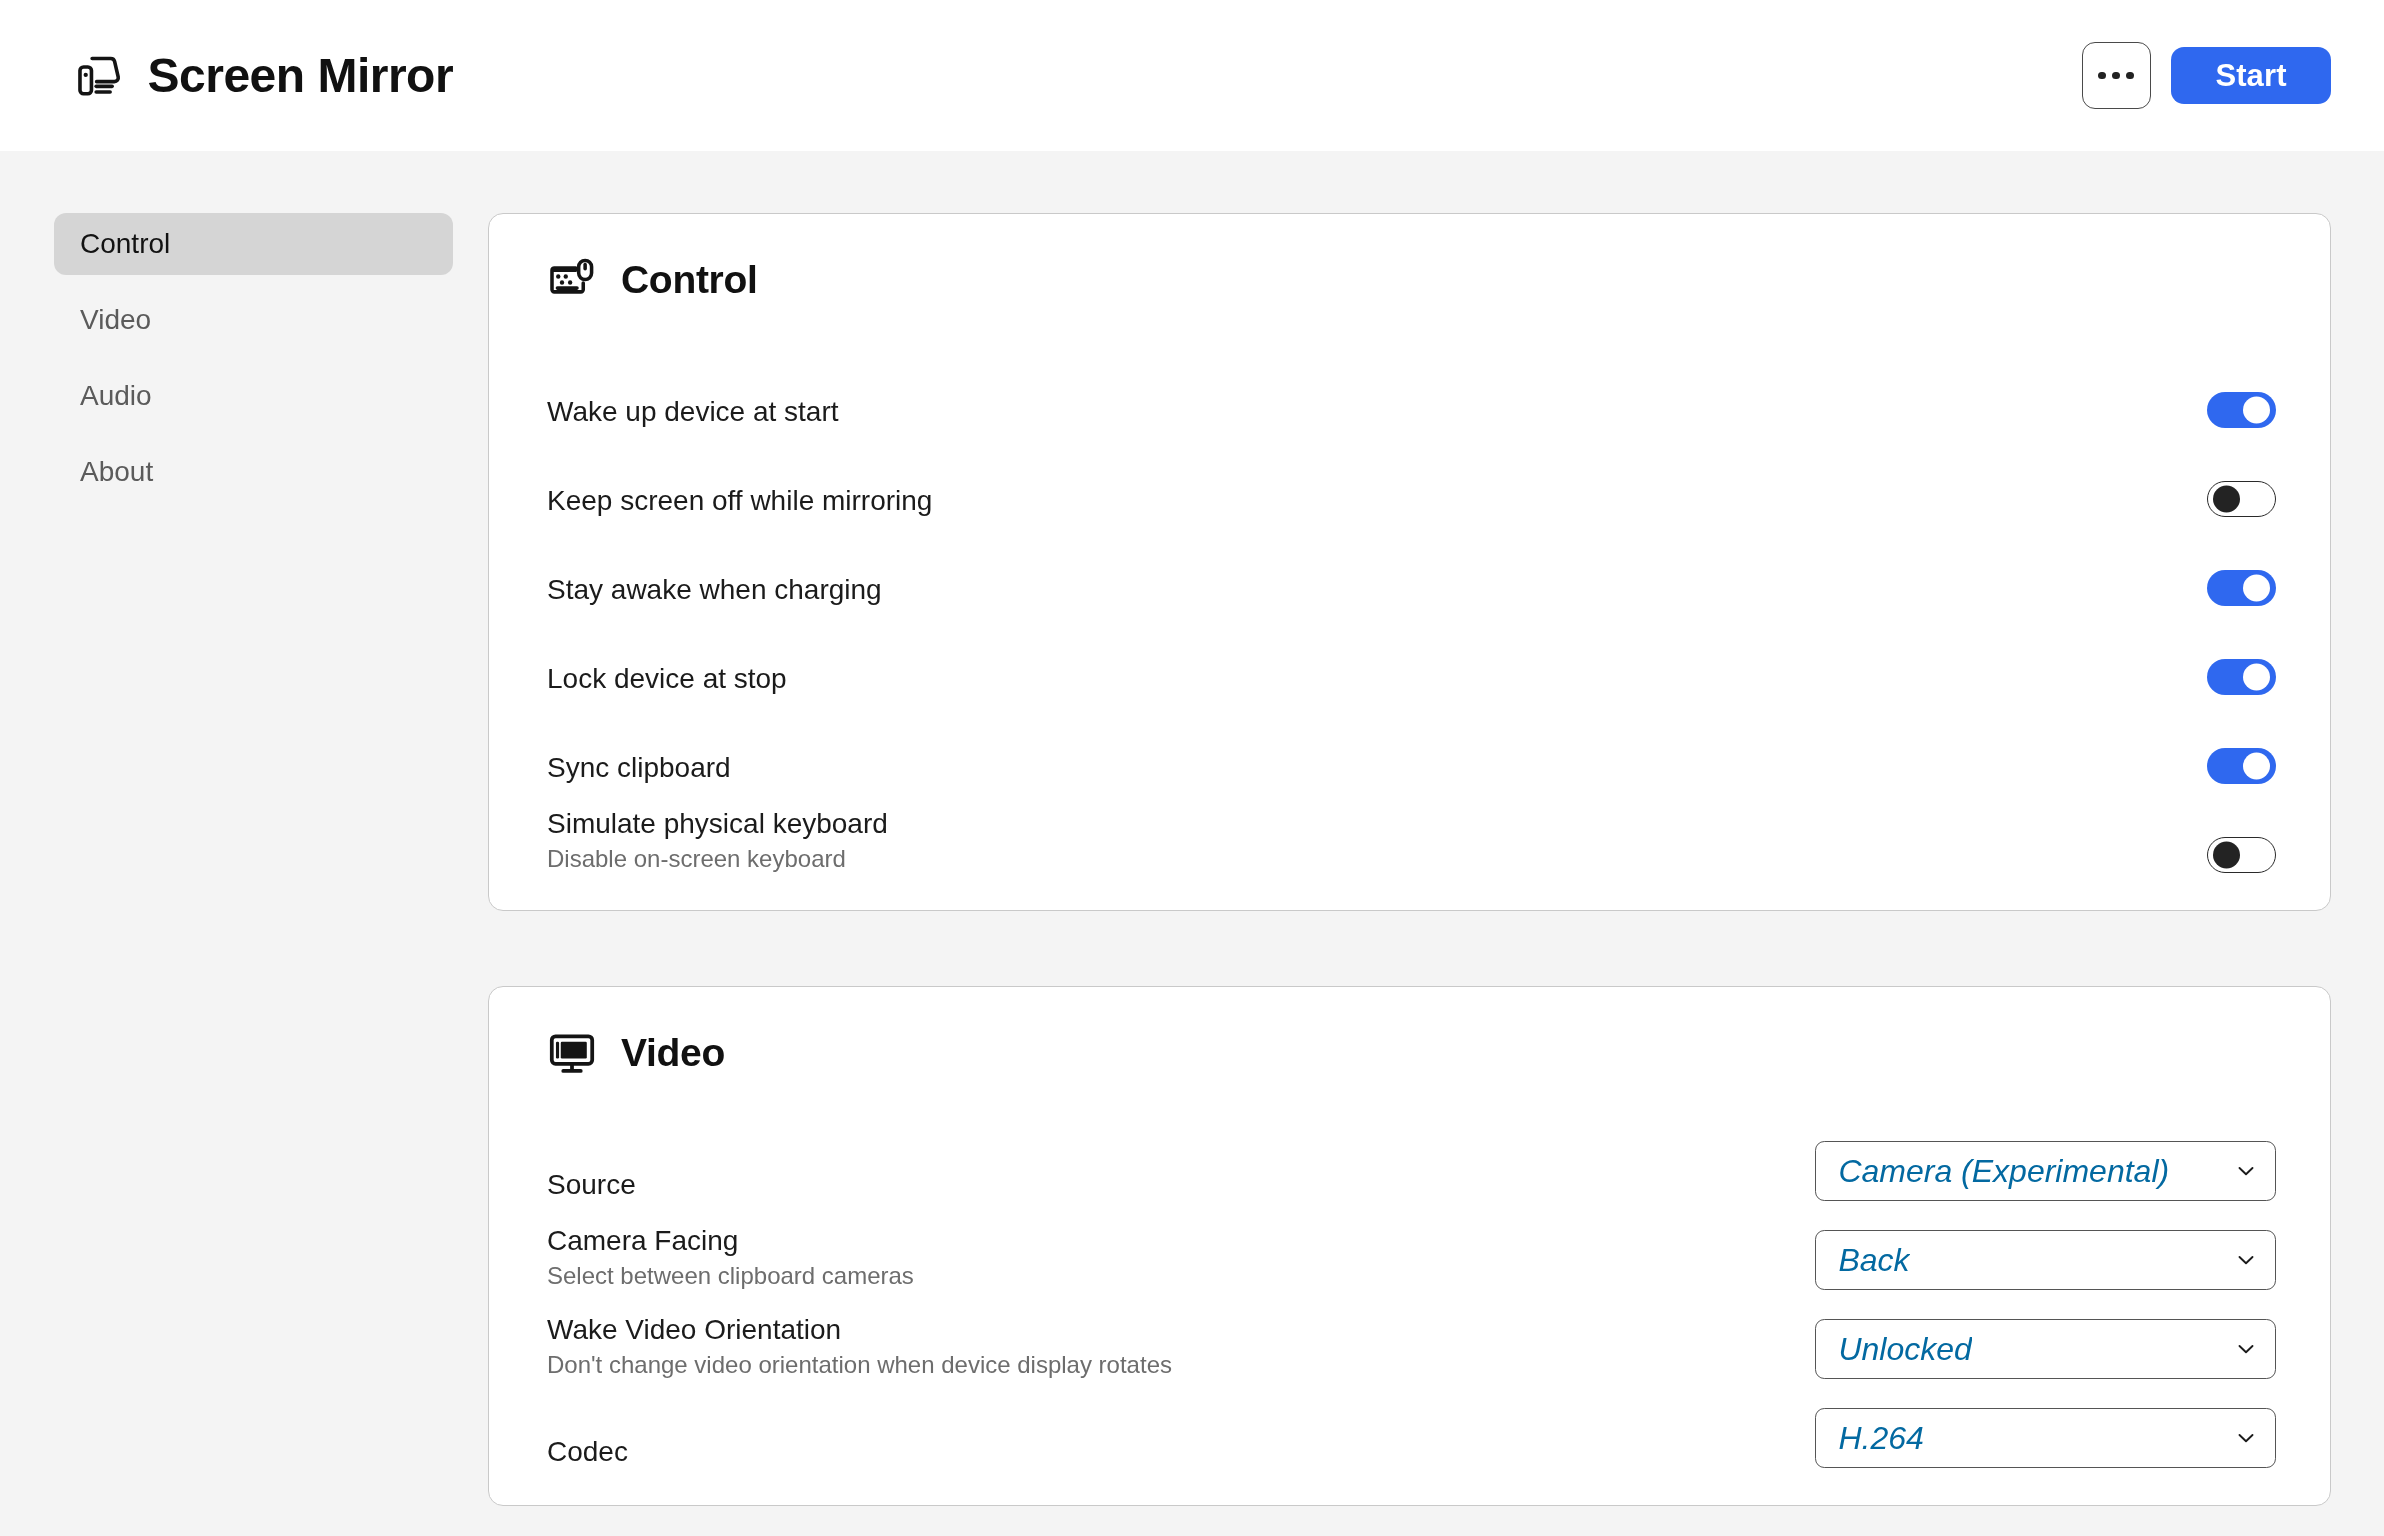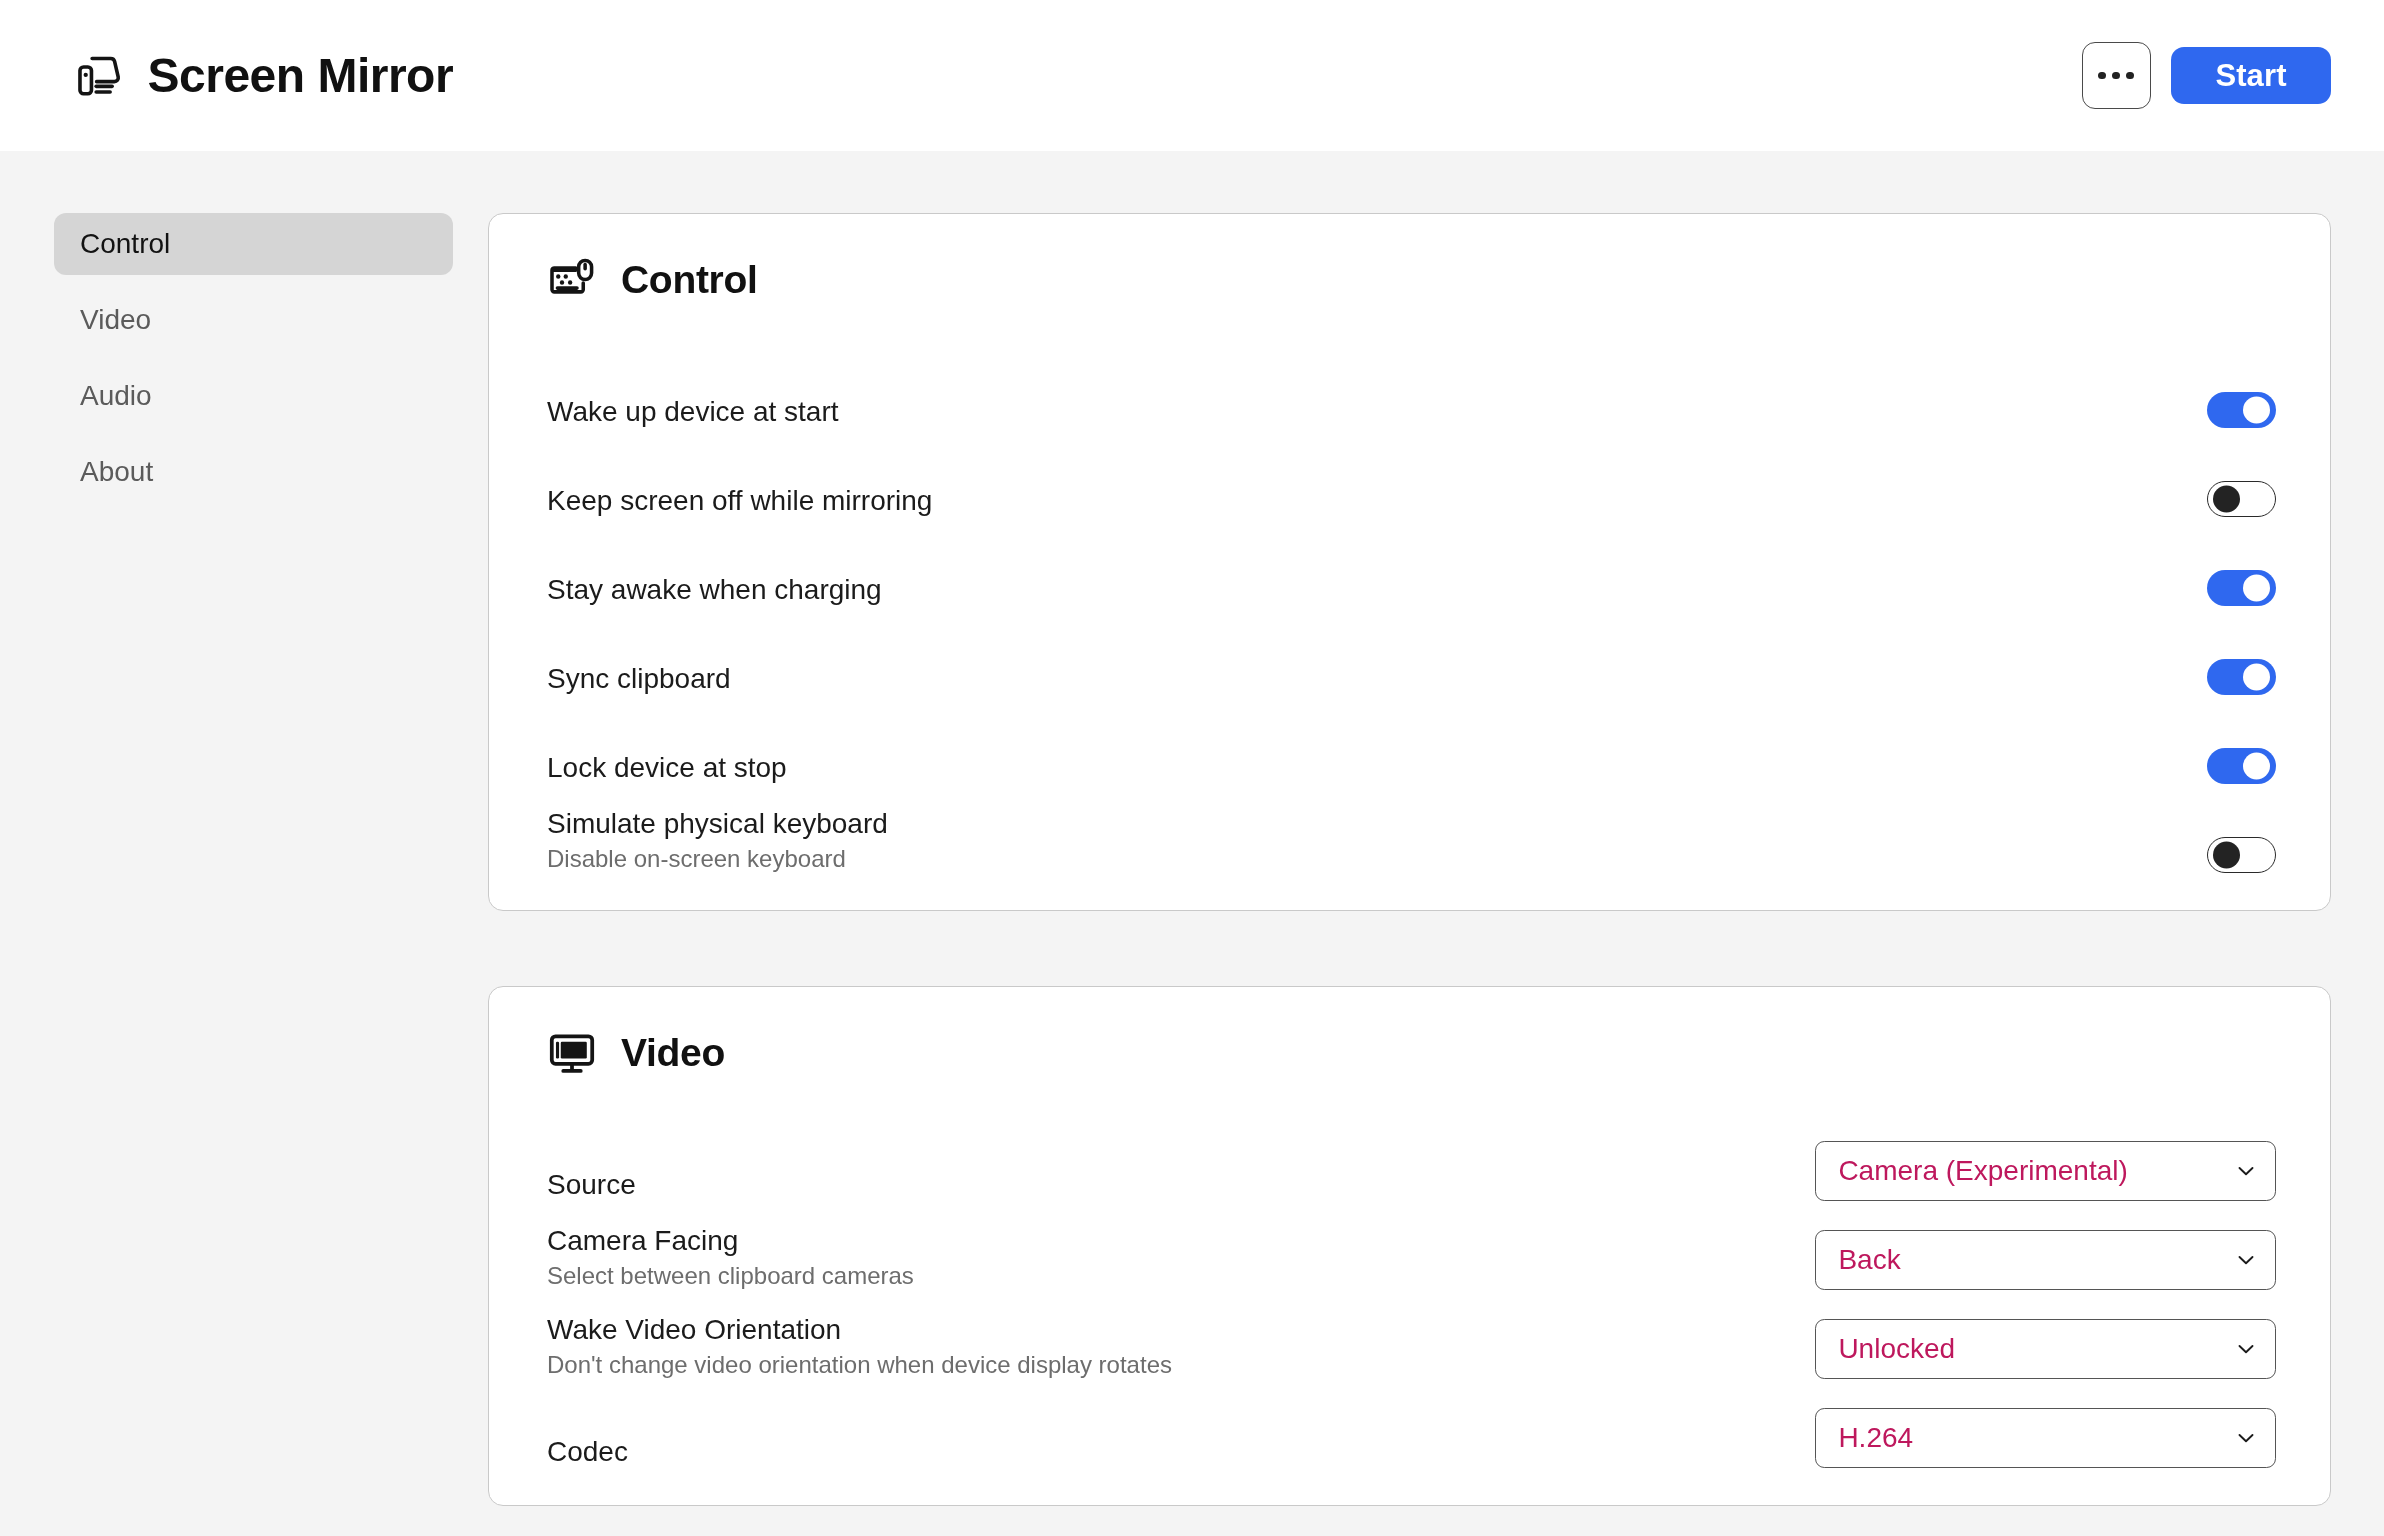--- a/index.html
+++ b/index.html
@@ -212,25 +212,26 @@
     flex: none;
     border: 1.7px solid #555555;
     border-radius: 9.3px;
     background: #ffffff;
     display: flex;
     align-items: center;
     padding: 0 17px 0 22.4px;
     cursor: pointer;
   }
   .select-value {
-    font-size: 28px;
-    color: #be185d;
+    font-size: 32px;
+    color: #0369a1;
     white-space: nowrap;
     overflow: hidden;
     text-overflow: ellipsis;
+    font-style: italic;
   }
   .select-caret {
     margin-left: auto;
     width: 24px;
     height: 24px;
     flex: none;
     display: block;
   }
 </style>
 </head>
@@ -314,30 +315,30 @@
         <div class="row-text">
           <div class="row-label">Stay awake when charging</div>
         </div>
         <div class="toggle">
           <span class="knob"></span>
         </div>
       </div>
 
       <div class="row">
         <div class="row-text">
+          <div class="row-label">Lock device at stop</div>
+        </div>
+        <div class="toggle">
+          <span class="knob"></span>
+        </div>
+      </div>
+
+      <div class="row">
+        <div class="row-text">
           <div class="row-label">Sync clipboard</div>
-        </div>
-        <div class="toggle">
-          <span class="knob"></span>
-        </div>
-      </div>
-
-      <div class="row">
-        <div class="row-text">
-          <div class="row-label">Lock device at stop</div>
         </div>
         <div class="toggle">
           <span class="knob"></span>
         </div>
       </div>
 
       <div class="row">
         <div class="row-text">
           <div class="row-label">Simulate physical keyboard</div>
           <div class="row-sub">Disable on-screen keyboard</div>

